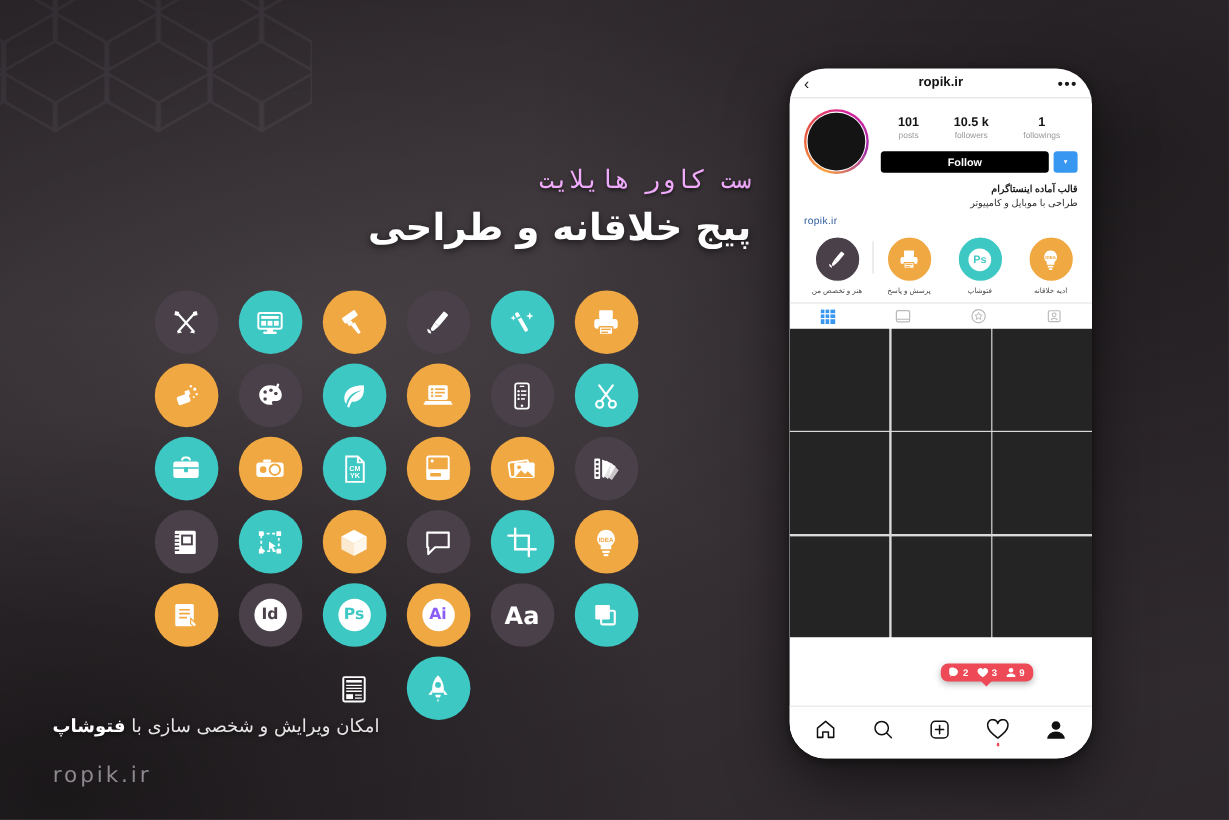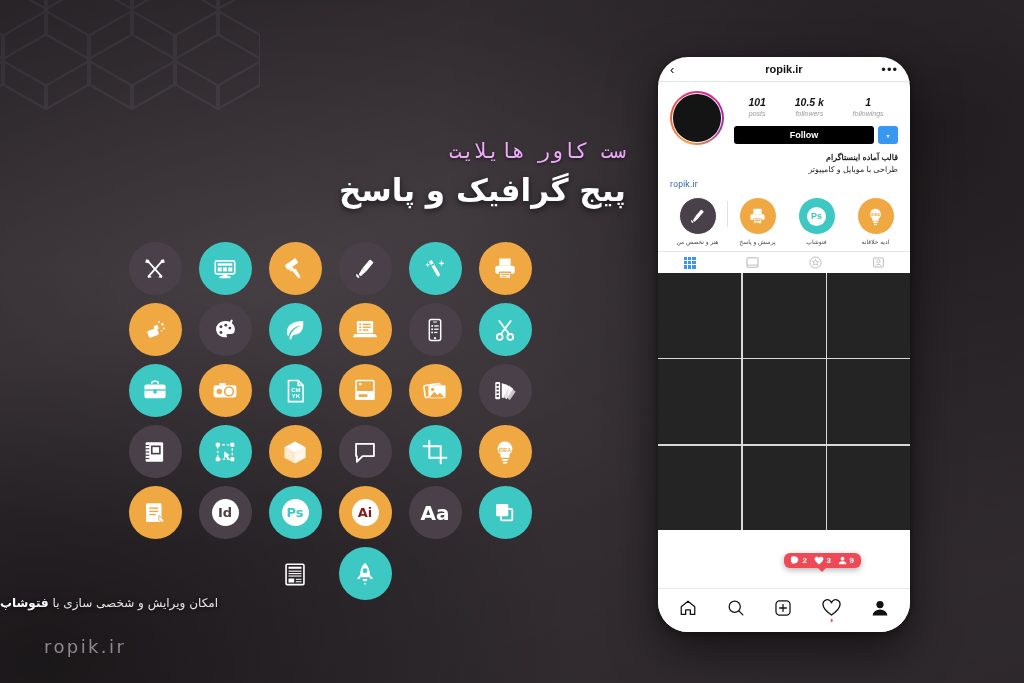--- a/index.html
+++ b/index.html
@@ -35,22 +35,22 @@
   .hl-main {
     margin-top:6px;
     color:#ffffff; font-size:31px; font-weight:bold;
     letter-spacing:0px; line-height:1.25;
     text-shadow:0 2px 6px rgba(0,0,0,.6);
   }
 
   
   #caption {
     position:absolute; left:0; right:640px; top:596px; z-index:5;
-    text-align:left; direction:rtl; padding-right:24px;
-    color:#e9e6e8; font-size:12px;
+    text-align:center; direction:rtl; padding-right:24px;
+    color:#e9e6e8; font-size:15px;
     text-shadow:0 1px 4px rgba(0,0,0,.6);
   }
   #caption b { font-weight:bold; color:#ffffff; }
 
   #watermark {
     position:absolute; left:44px; top:636px; z-index:5;
     color:#8e8890; font-size:18px; letter-spacing:2.4px;
   }
 
   
@@ -76,21 +76,21 @@
   .ibubble .glyph {
     color:#ffffff; font-size:20px; font-weight:bold; line-height:1;
     font-family:"DejaVu Sans", sans-serif;
   }
   .ibubble.chip .chip-in {
     width:27px; height:27px; border-radius:50%;
     background:#ffffff; display:flex; align-items:center; justify-content:center;
     font-size:13px; font-weight:bold; line-height:1;
   }
   .chip-ps { color:#3dc8c3; }
-  .chip-ai { color:#7f1d1d; }
+  .chip-ai { color:#8b5cf6; }
   .chip-id { color:#494049; }
 
   
   #phone {
     position:absolute; left:658px; top:57px; z-index:6;
     width:252px; height:575px;
     background:#ffffff;
     border-radius:30px;
     box-shadow:0 18px 48px rgba(0,0,0,.55), 0 2px 8px rgba(0,0,0,.4);
     overflow:hidden;
@@ -127,21 +127,21 @@
   #ig-profile { display:flex; padding:9px 12px 0 12px; }
   #avatar-wrap {
     width:54px; height:54px; border-radius:50%;
     background:conic-gradient(from 200deg, #f9a03c, #e8563f, #d6249f, #a02fa8, #f9a03c);
     padding:1.8px; flex:0 0 auto;
   }
   #avatar-inner { width:100%; height:100%; border-radius:50%; background:#ffffff; padding:1.6px; }
   #avatar { width:100%; height:100%; border-radius:50%; background:#141414; }
   #stats-col { flex:1; padding-left:10px; }
   #stats { display:flex; justify-content:space-around; padding-top:5px; }
-  .stat { text-align:center;font-style:italic; }
+  .stat { text-align:center; }
   .stat .num { font-size:10.5px; font-weight:bold; color:#141414; line-height:1.25; }
   .stat .lbl { font-size:7px; color:#9a9a9a; line-height:1.3; }
   #follow-row { display:flex; gap:4px; margin-top:8px; }
   #follow-btn {
     flex:1; height:18px; background:#000000; border-radius:3px;
     color:#fff; font-size:9px; font-weight:bold;
     display:flex; align-items:center; justify-content:center;
   }
   #follow-caret {
     width:20px; height:18px; background:#3897f0; border-radius:3px;
@@ -228,21 +228,21 @@
       </pattern>
     </defs>
     <rect width="100%" height="100%" fill="#3a3338"></rect>
     <rect width="100%" height="100%" fill="url(#hexp)"></rect>
   </svg>
   <div id="vign"></div>
 </div>
 
 <div id="headline">
   <div class="hl-sub">ست کاور هایلایت</div>
-  <div class="hl-main">پیج گرافیک و پاسخ</div>
+  <div class="hl-main">پیج خلاقانه و طراحی</div>
 </div>
 
 <div id="icongrid">
     <div class="irow">
       <div class="icell">
         <div class="ibubble dark">
           <svg viewBox="0 0 32 32" width="26" height="26" fill="#fff">
             <g stroke="#fff" stroke-width="2.2" fill="none" stroke-linecap="round">
               <path d="M7 6 L24 25"></path>
               <path d="M25 6 L8 25"></path>

